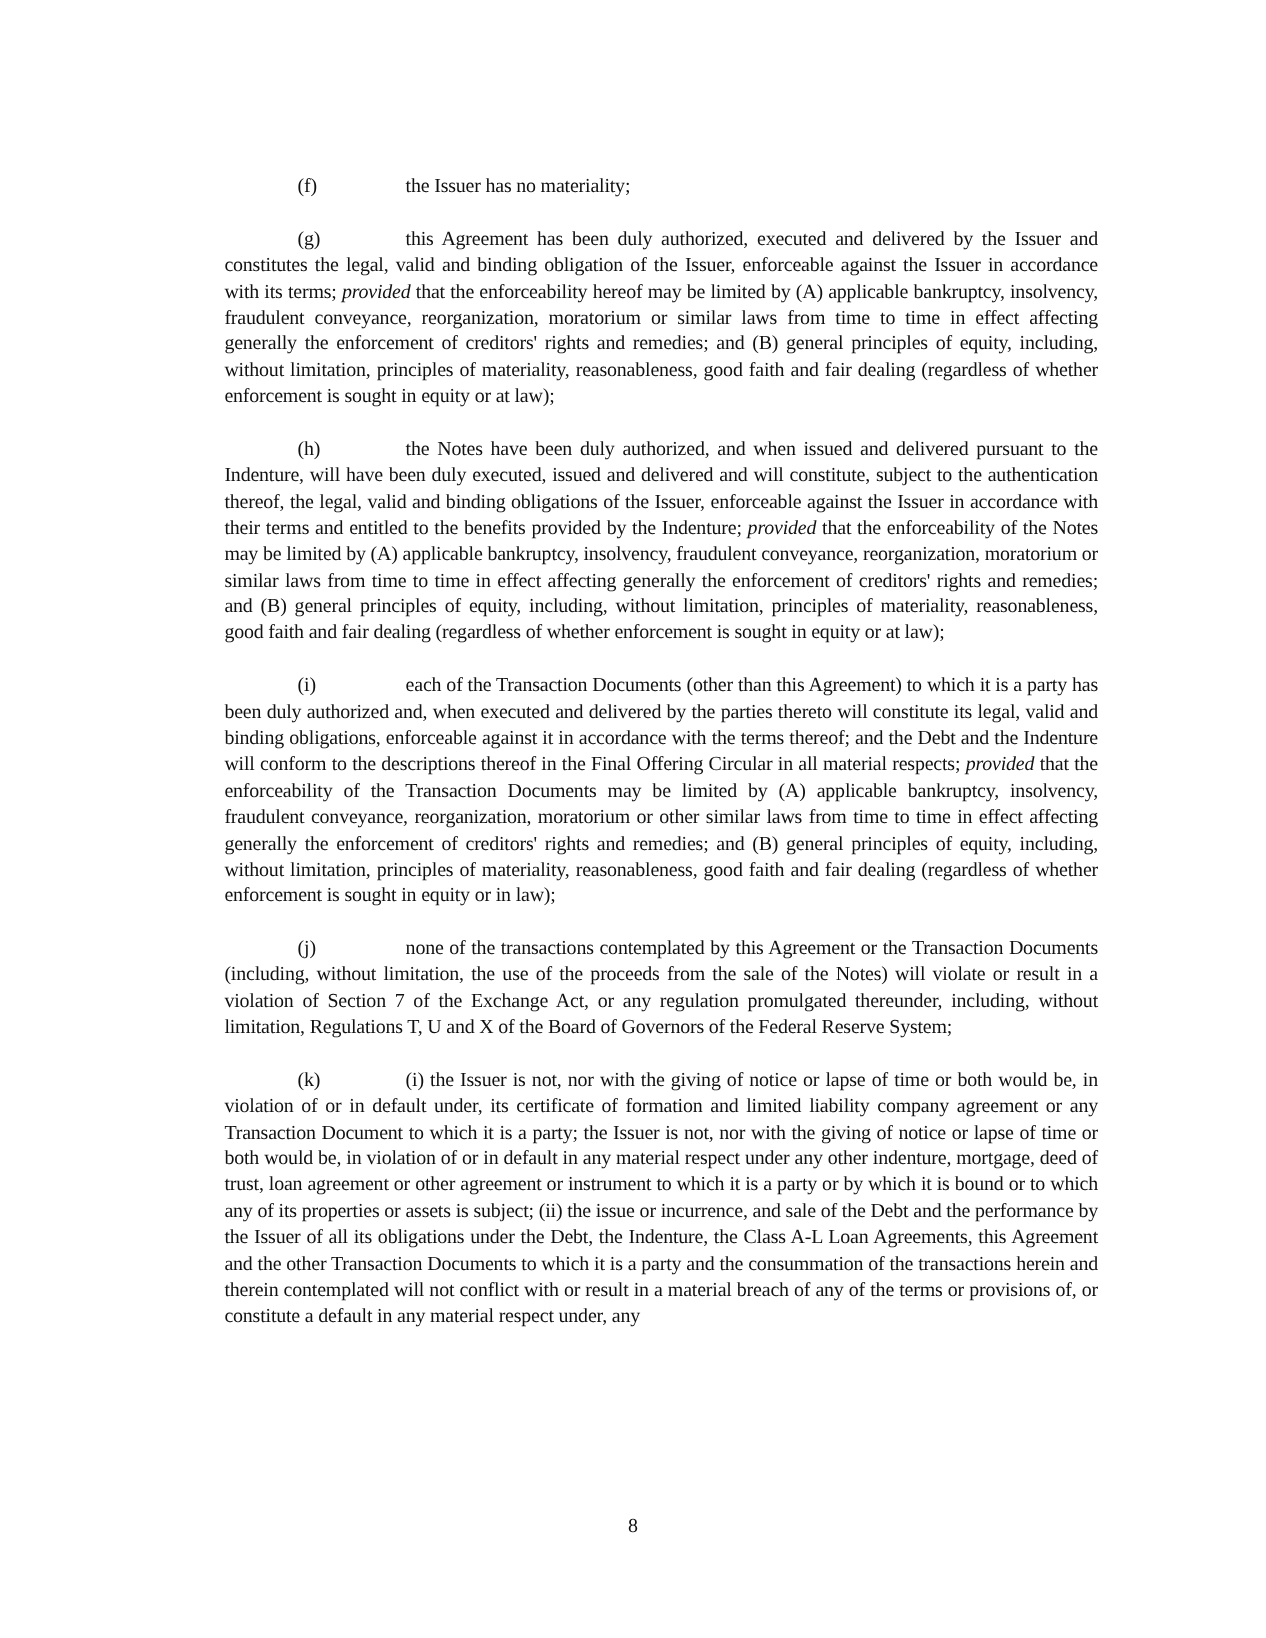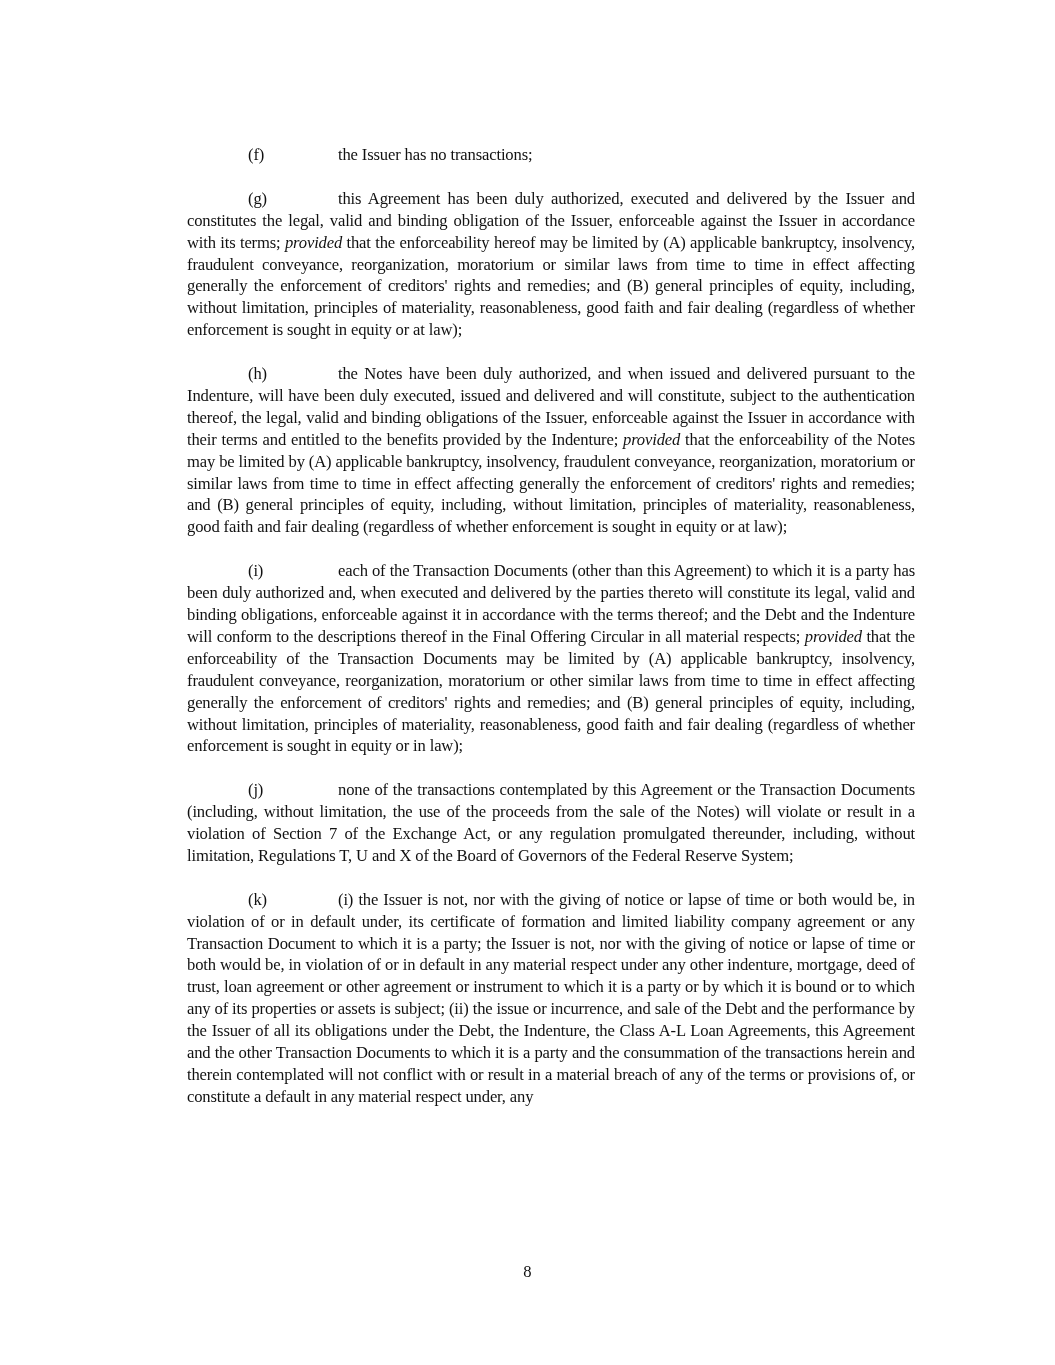--- a/index.html
+++ b/index.html
@@ -45,21 +45,21 @@
       font-size: 16.6px;
       line-height: 22px;
     }
   </style>
 </head>
 <body>
 
 <div class="page">
 
   <p class="para">
-    <span class="lbl">(f)</span><span>the Issuer has no transactions;</span>
+    <span class="lbl">(f)</span><span>the Issuer has no materiality;</span>
   </p>
 
   <p class="para">
     <span class="lbl">(g)</span><span>this Agreement has been duly authorized, executed and delivered by the Issuer and constitutes the legal, valid and binding obligation of the Issuer, enforceable against the Issuer in accordance with its terms; </span><em>provided</em><span> that the enforceability hereof may be limited by (A) applicable bankruptcy, insolvency, fraudulent conveyance, reorganization, moratorium or similar laws from time to time in effect affecting generally the enforcement of creditors' rights and remedies; and (B) general principles of equity, including, without limitation, principles of materiality, reasonableness, good faith and fair dealing (regardless of whether enforcement is sought in equity or at law);</span>
   </p>
 
   <p class="para">
     <span class="lbl">(h)</span><span>the Notes have been duly authorized, and when issued and delivered pursuant to the Indenture, will have been duly executed, issued and delivered and will constitute, subject to the authentication thereof, the legal, valid and binding obligations of the Issuer, enforceable against the Issuer in accordance with their terms and entitled to the benefits provided by the Indenture; </span><em>provided</em><span> that the enforceability of the Notes may be limited by (A) applicable bankruptcy, insolvency, fraudulent conveyance, reorganization, moratorium or similar laws from time to time in effect affecting generally the enforcement of creditors' rights and remedies; and (B) general principles of equity, including, without limitation, principles of materiality, reasonableness, good faith and fair dealing (regardless of whether enforcement is sought in equity or at law);</span>
   </p>
 

